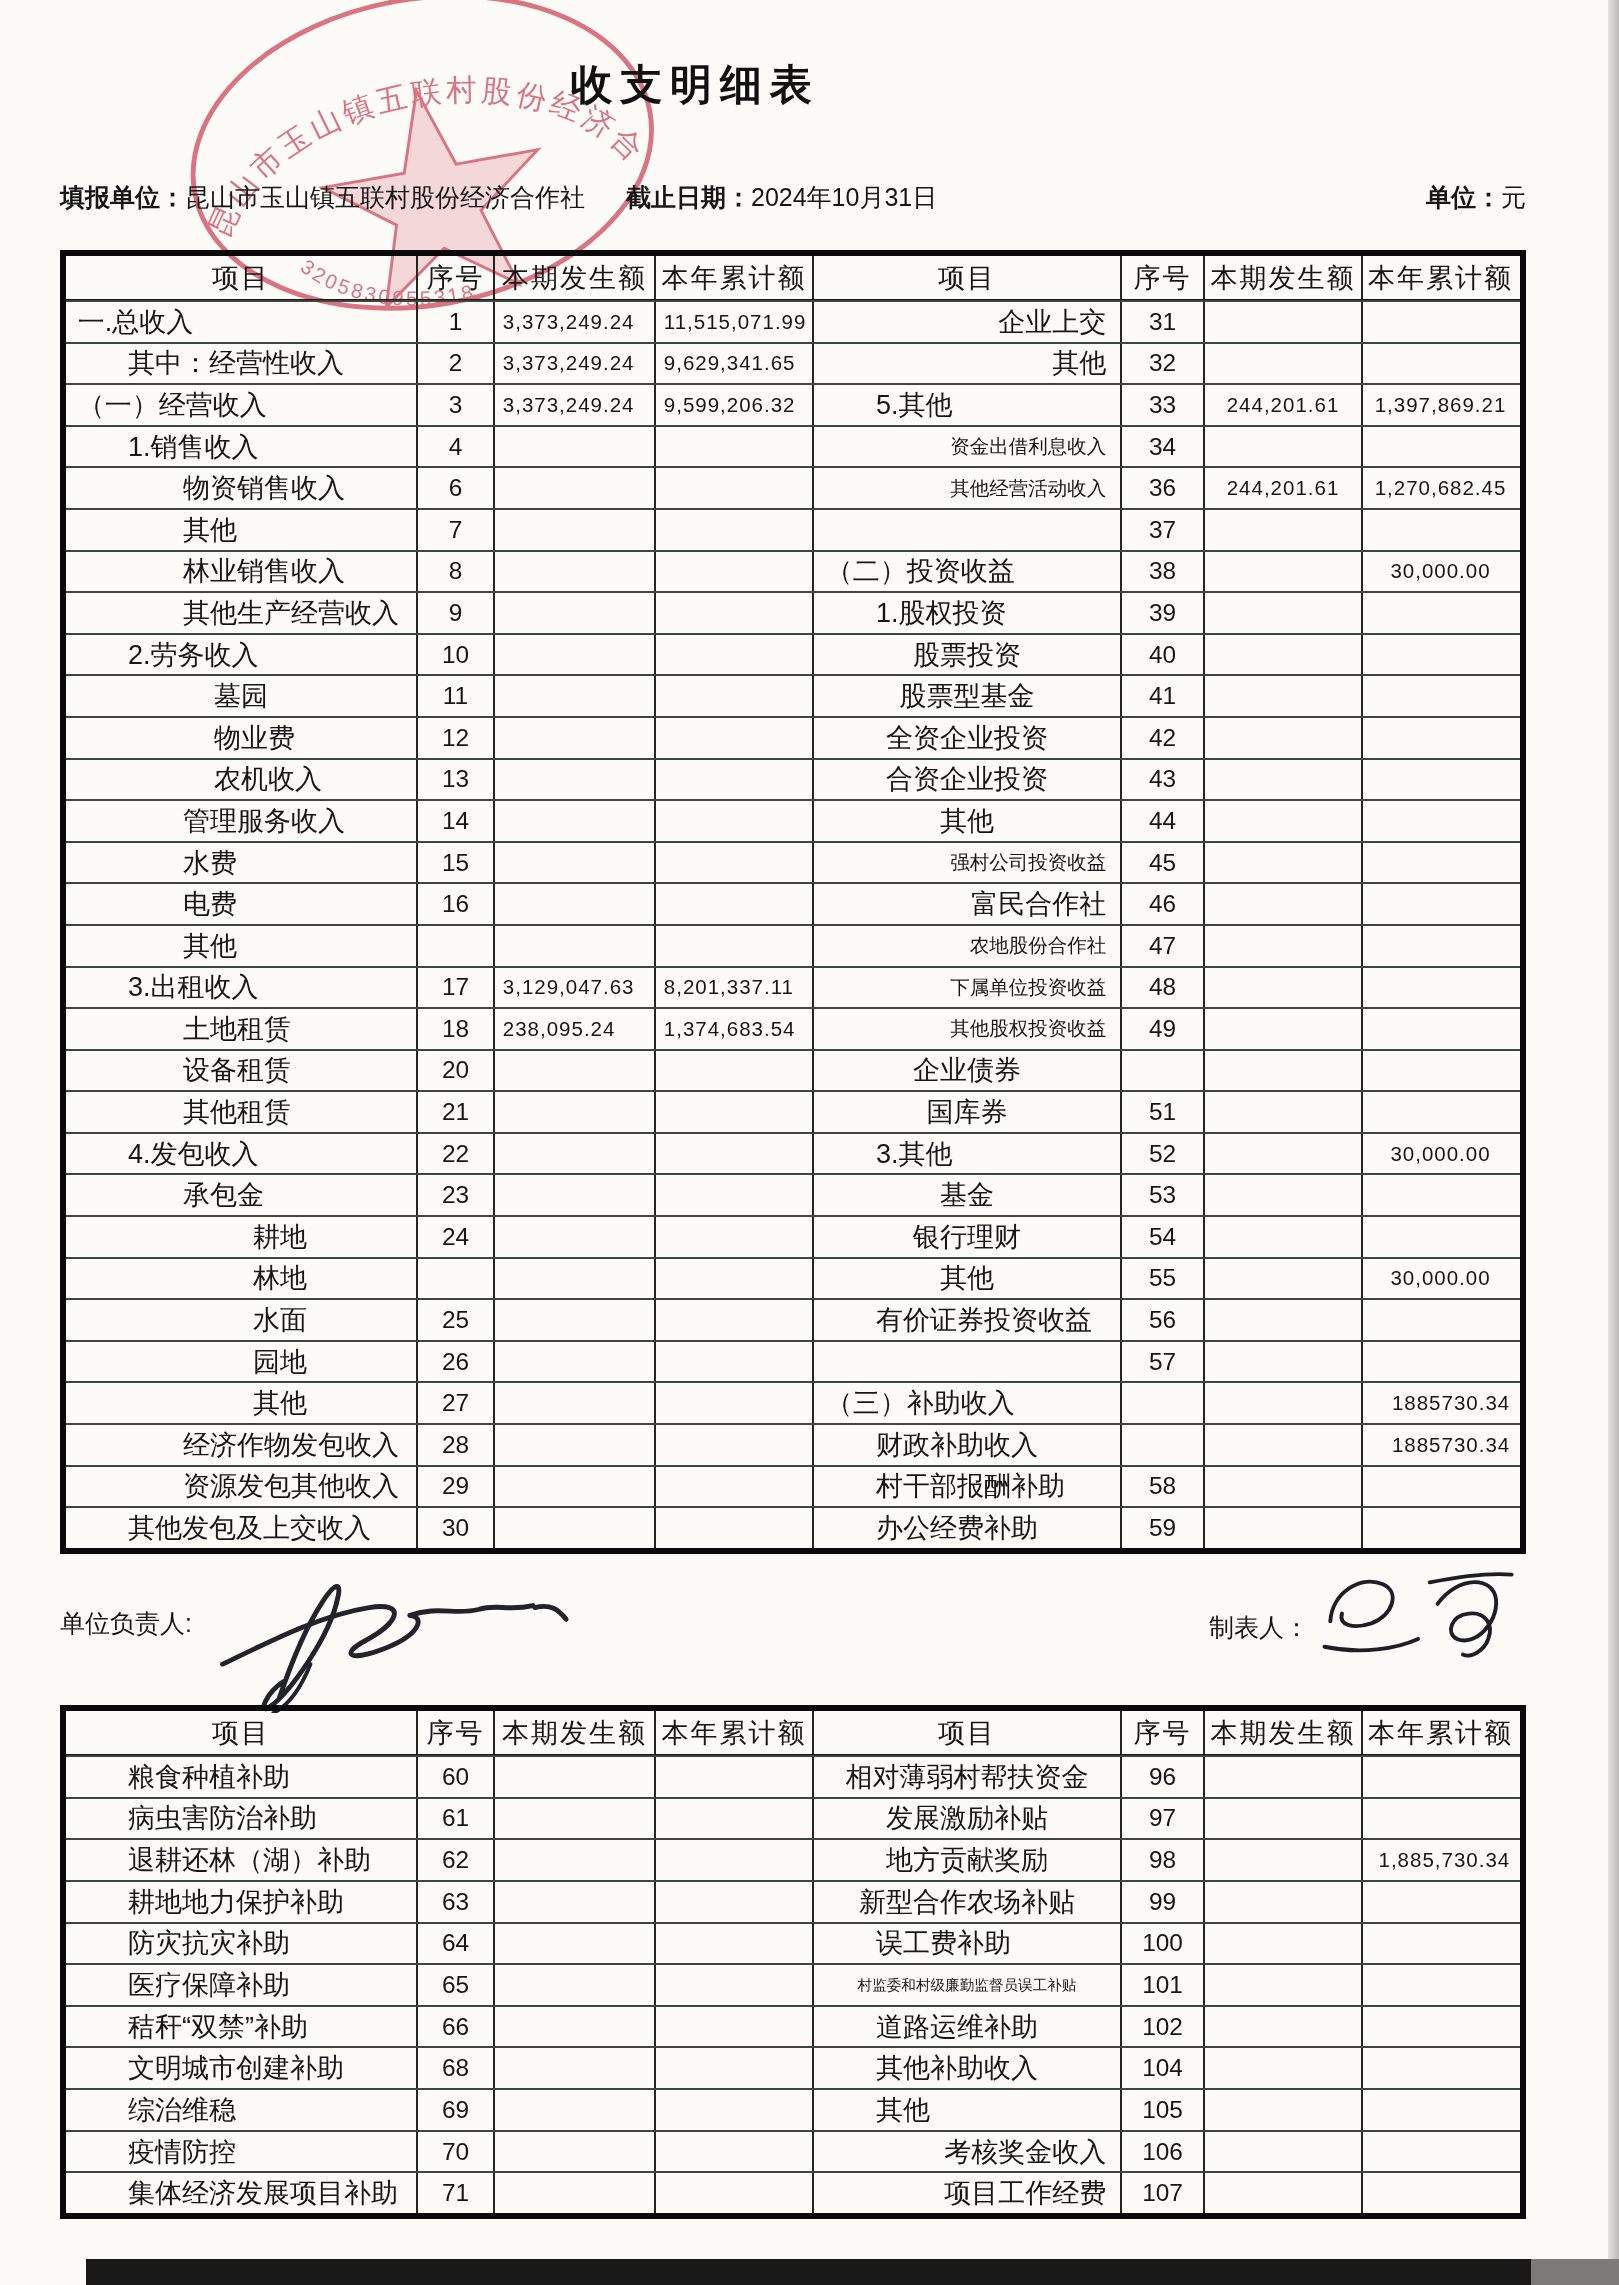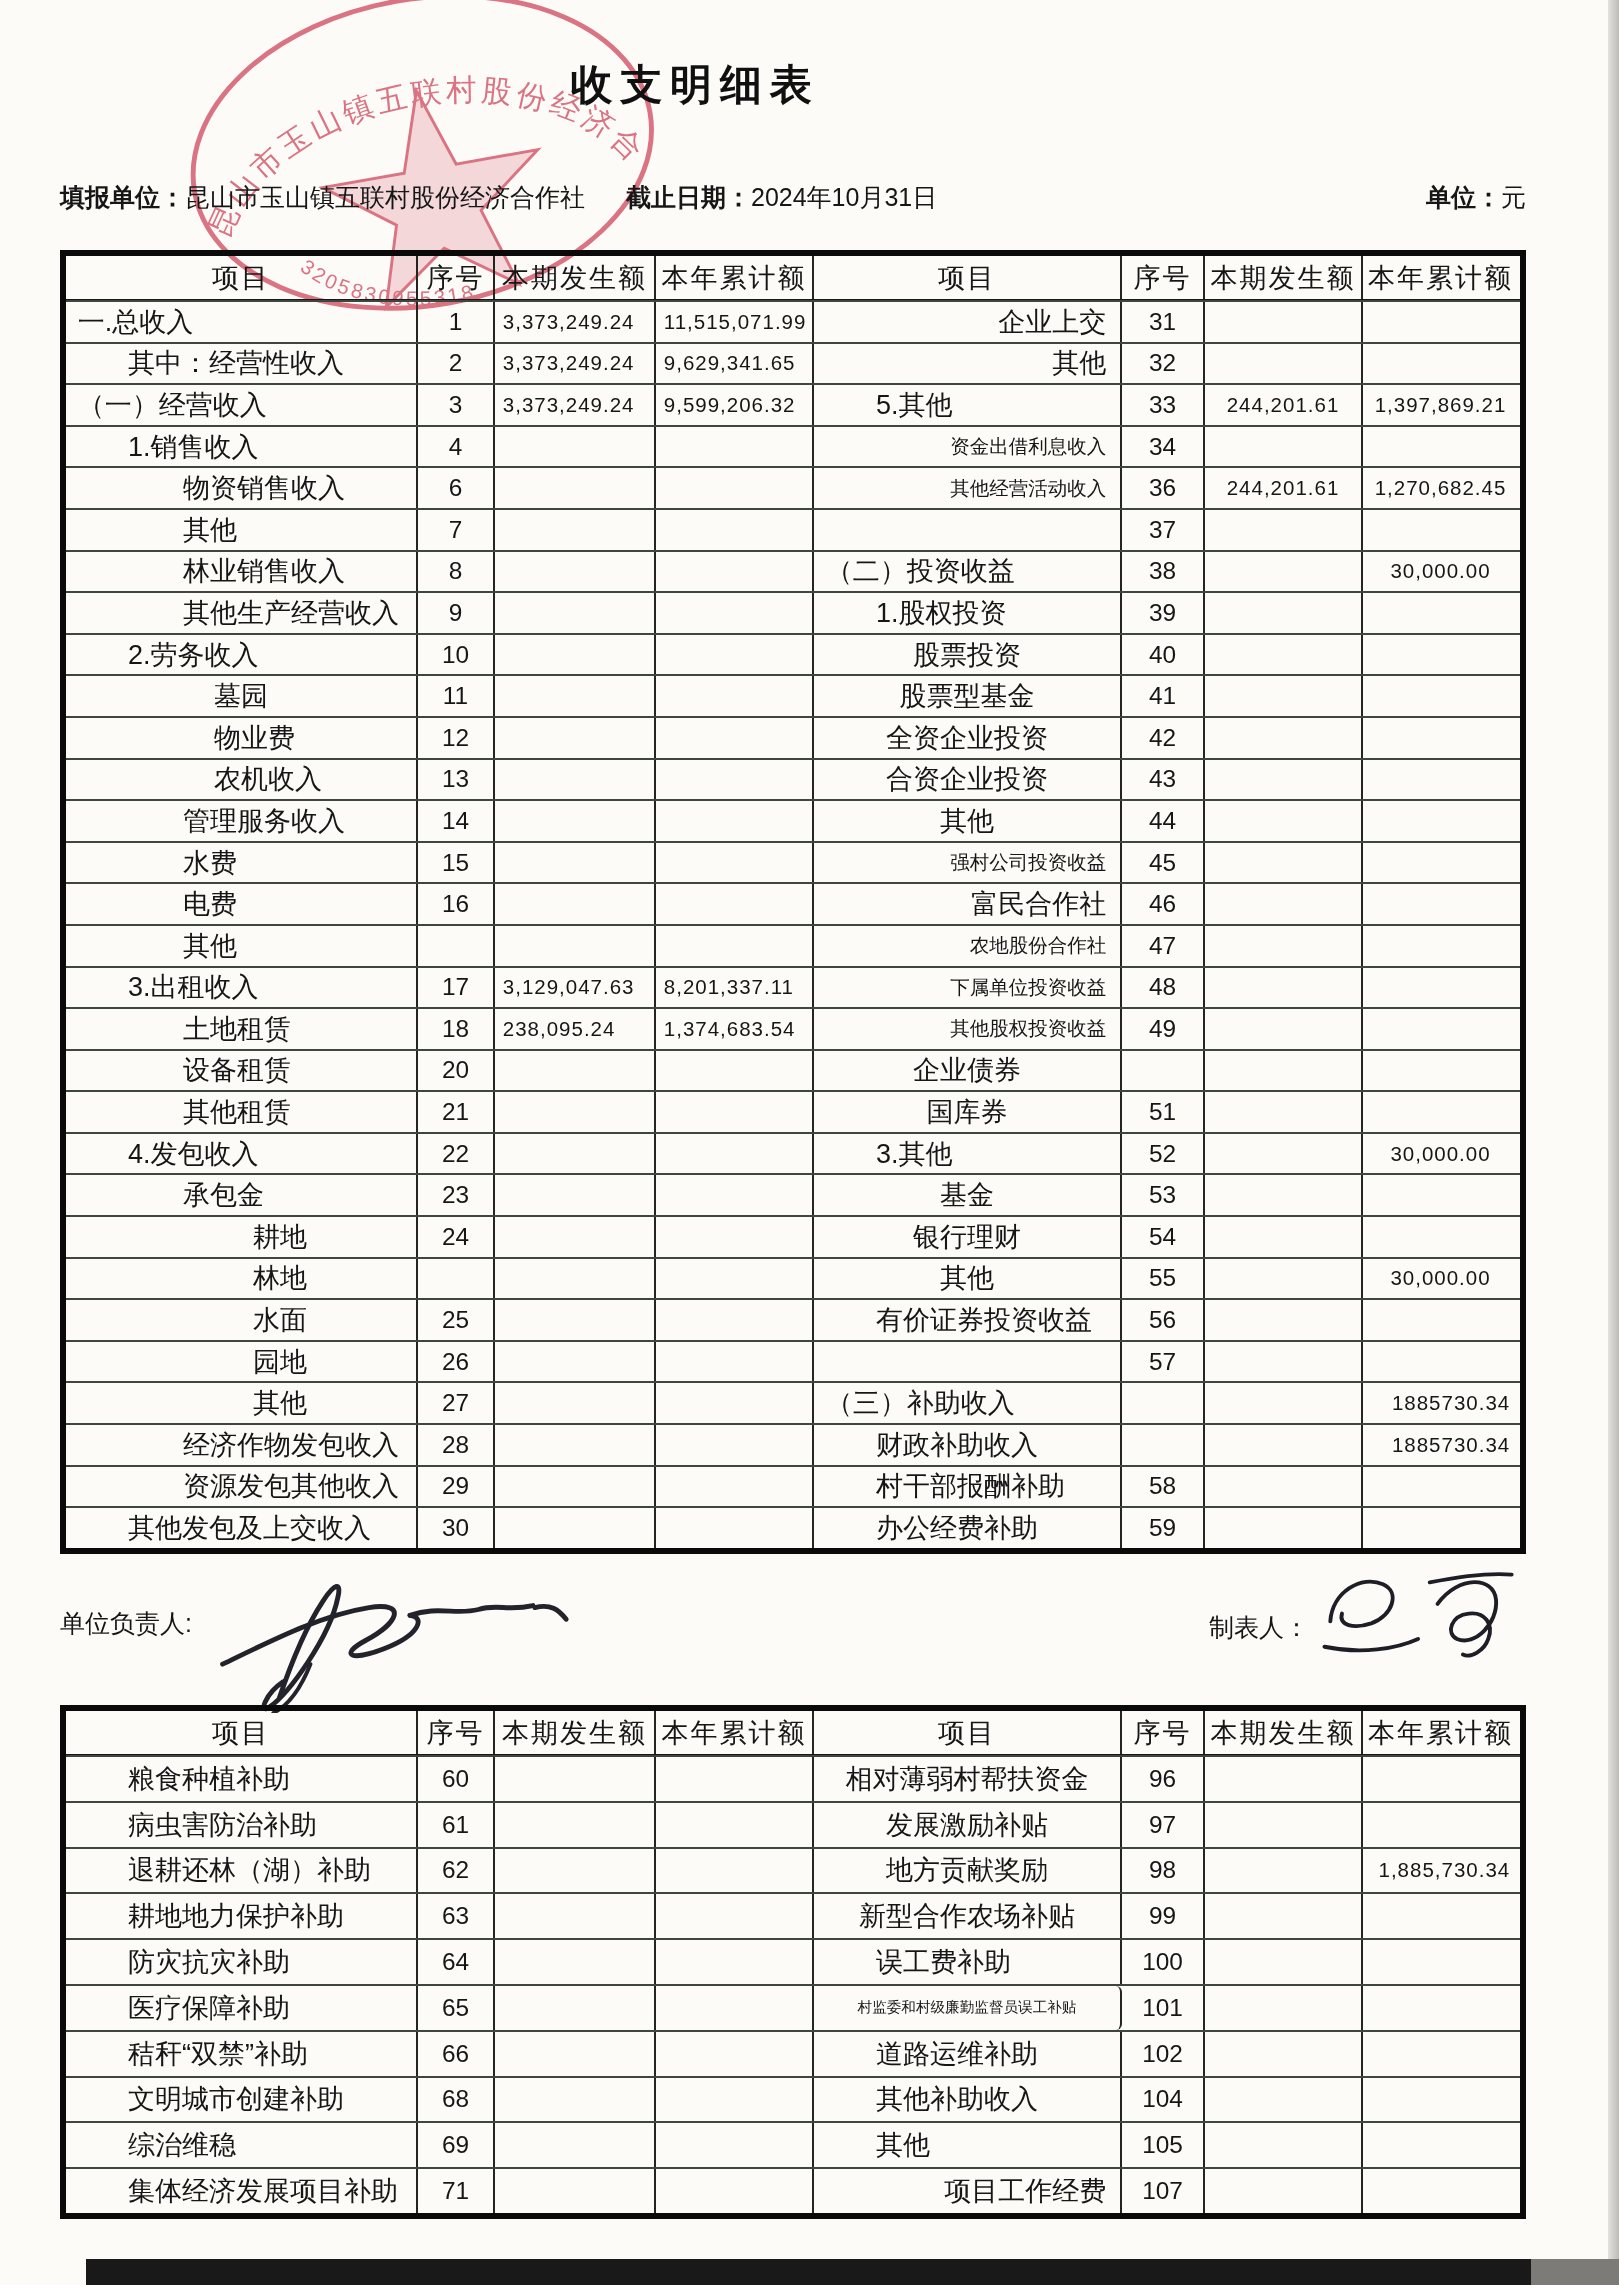--- a/index.html
+++ b/index.html
@@ -39,21 +39,21 @@
   .hc{justify-content:center;font-size:27px;font-weight:500;letter-spacing:2px;}
   .lab{font-size:27px;padding-left:9.8px;}
   .ind-0{padding-left:11.7px;}
   .ind-1{padding-left:62px;}
   .ind-2{padding-left:117px;}
   .ind-3{padding-left:148px;}
   .ind-4{padding-left:187px;}
   .a-c{justify-content:center;padding-left:0;}
   .a-r{justify-content:flex-end;padding-right:13.7px;padding-left:0;}
   .sm{font-size:19.5px;}
-  .tny{font-size:14.6px;border-radius:6px;}
+  .tny{font-size:14.6px;}
   .seq{justify-content:center;font-size:24.4px;font-family:"Liberation Sans",sans-serif;}
   .val{font-size:20.5px;padding-left:7.8px;letter-spacing:1px;}
   .va-c{justify-content:center;padding-left:0;}
   .va-r{justify-content:flex-end;padding-right:7.8px;padding-left:0;}
 
   .sig-label{position:absolute;font-size:25px;font-weight:500;}
   #resp-label{left:60px;top:1607px;}
   #prep-label{left:1209px;top:1611px;}
   .sig-svg{position:absolute;}
   #resp-sig{left:164px;top:1547px;}
@@ -527,20 +527,30 @@
       <div class="cell lab ind-1">综治维稳</div>
       <div class="cell seq">69</div>
       <div class="cell val"></div>
       <div class="cell val"></div>
       <div class="cell lab ind-1">其他</div>
       <div class="cell seq">105</div>
       <div class="cell val va-c"></div>
       <div class="cell val va-c"></div>
     </div>
     <div class="row">
+      <div class="cell lab ind-1">疫情防控</div>
+      <div class="cell seq">70</div>
+      <div class="cell val"></div>
+      <div class="cell val"></div>
+      <div class="cell lab a-r">考核奖金收入</div>
+      <div class="cell seq">106</div>
+      <div class="cell val va-c"></div>
+      <div class="cell val va-c"></div>
+    </div>
+    <div class="row">
       <div class="cell lab ind-1">集体经济发展项目补助</div>
       <div class="cell seq">71</div>
       <div class="cell val"></div>
       <div class="cell val"></div>
       <div class="cell lab a-r">项目工作经费</div>
       <div class="cell seq">107</div>
       <div class="cell val va-c"></div>
       <div class="cell val va-c"></div>
     </div>
   </div>

